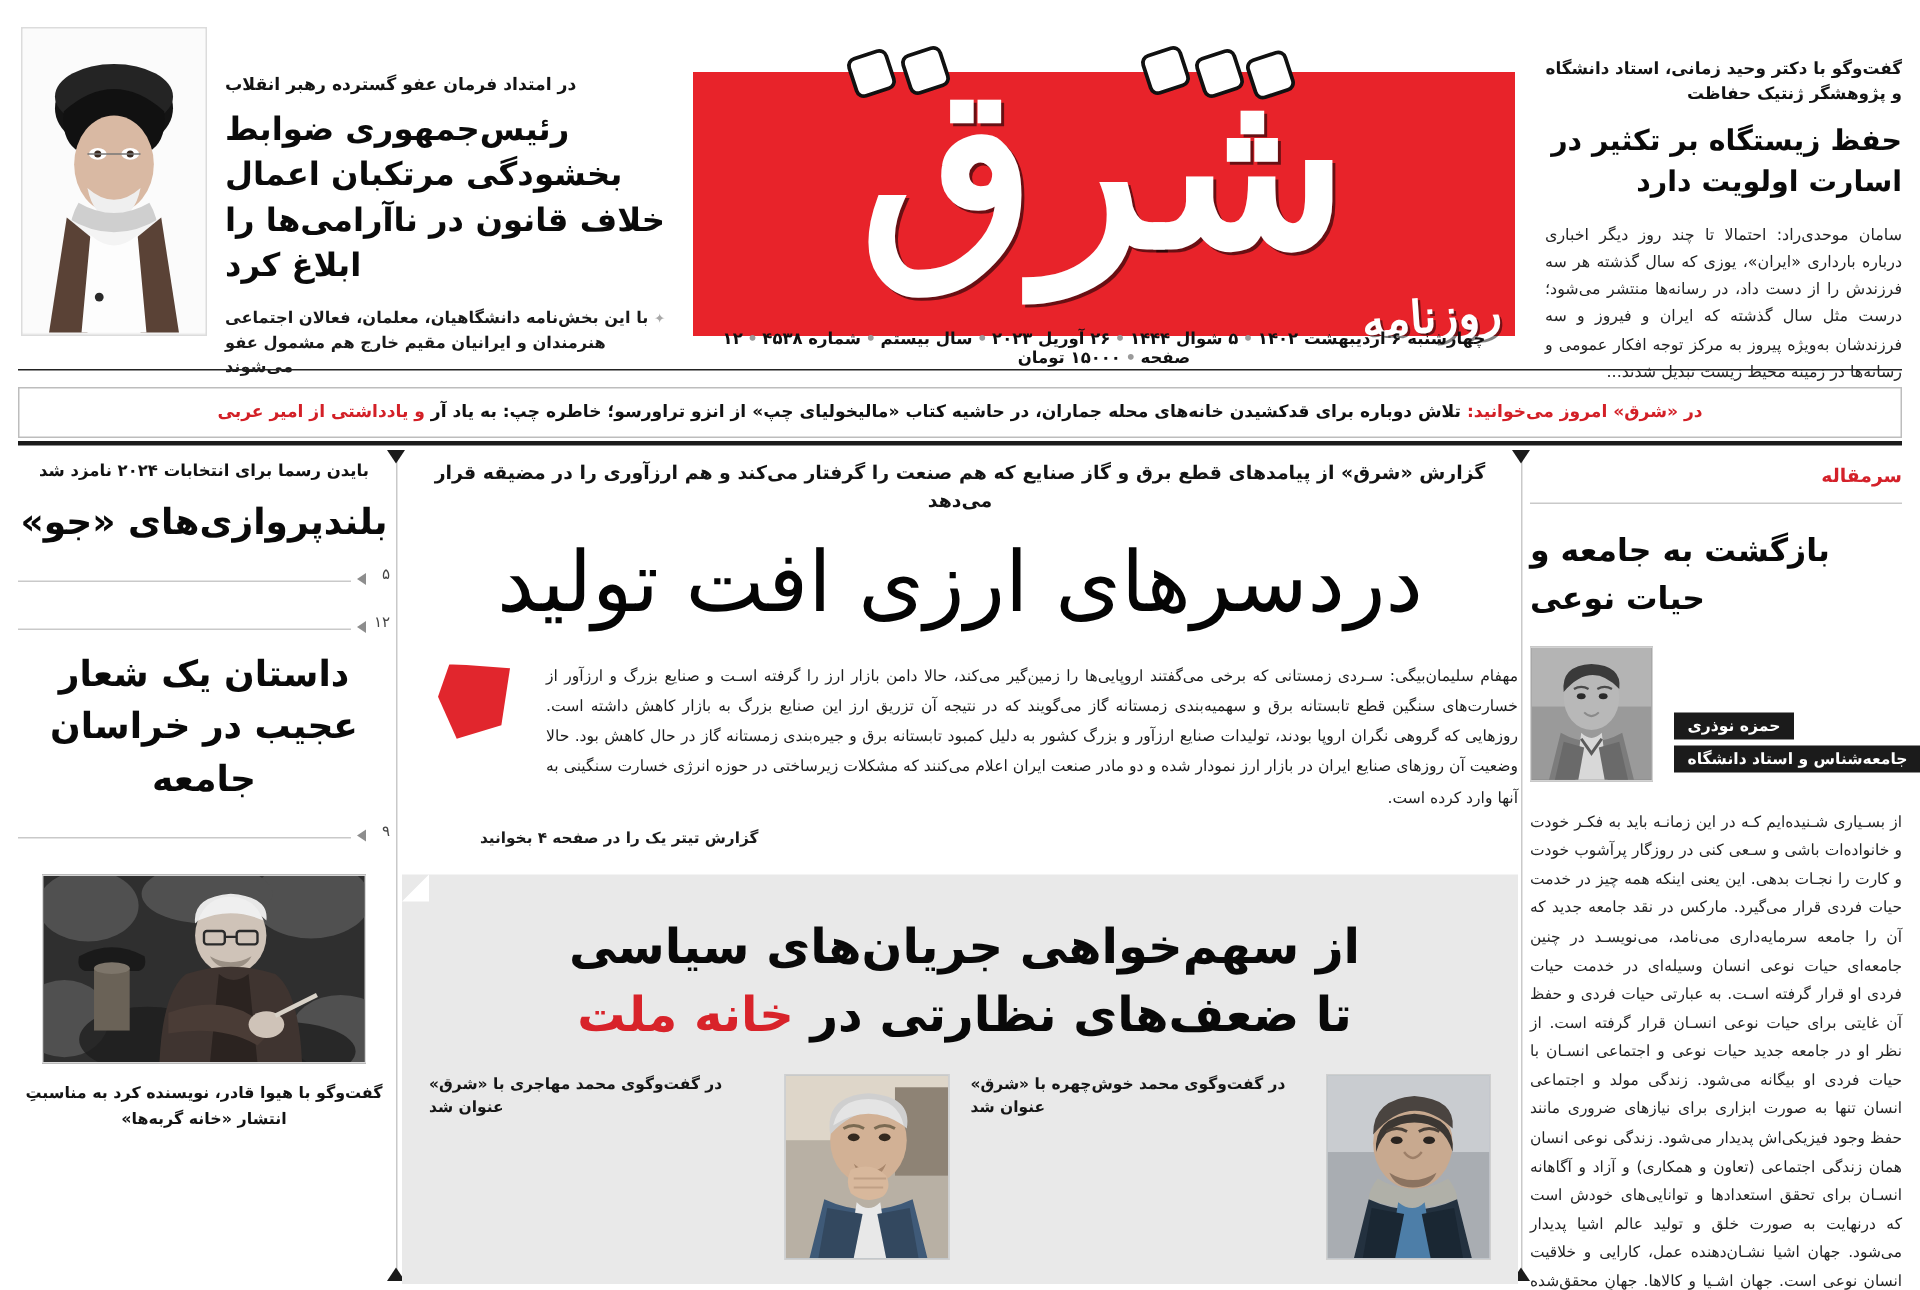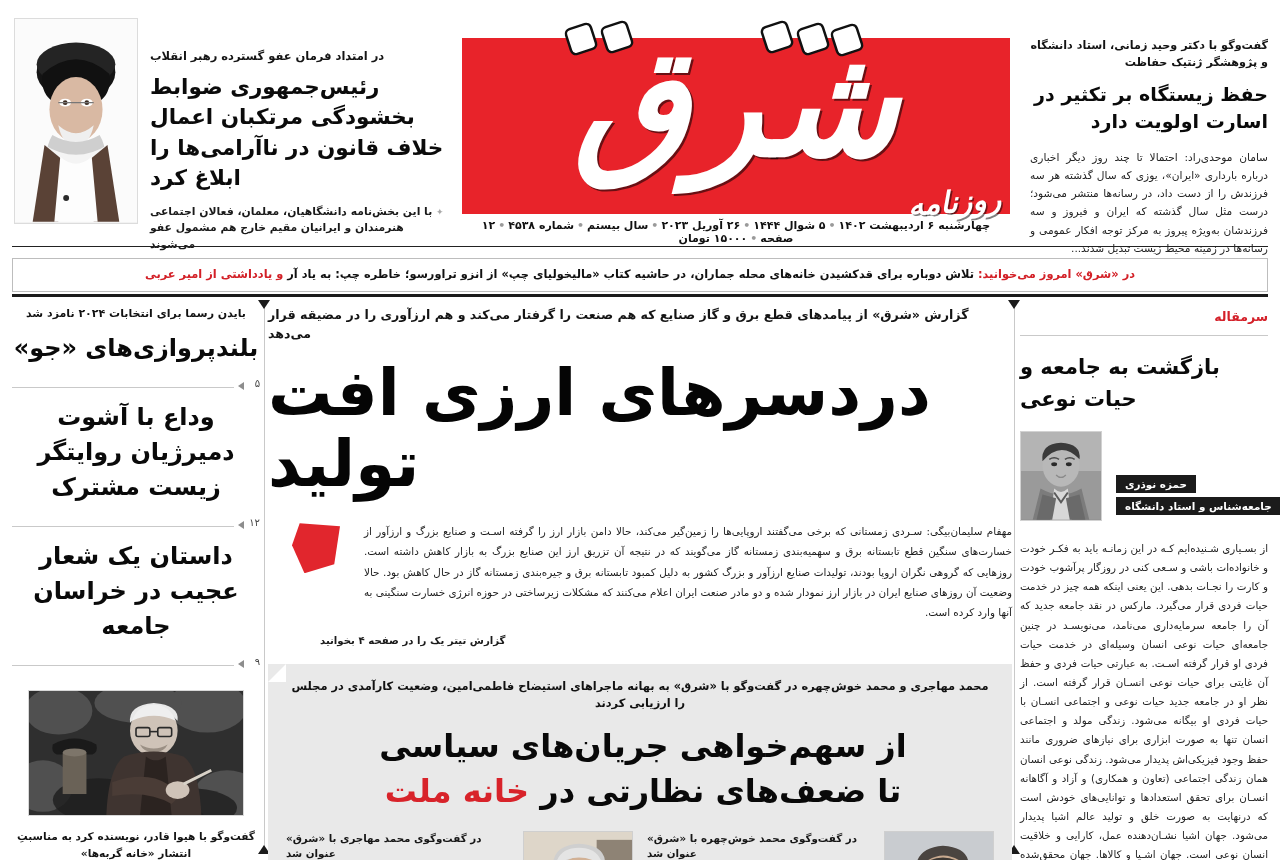--- a/index.html
+++ b/index.html
@@ -30,21 +30,21 @@
     font-size:21.5px; font-weight:700; color:#0b0b0b; line-height:1.42;
     margin-top:7px; letter-spacing:-0.2px;
   }
   .lead-sub {
     font-size:10.8px; font-weight:700; color:#1a1a1a; line-height:1.55; margin-top:10px;
   }
   .lead-sub .bullet { color:#a9a9a9; font-size:9px; }
   .lead-page { font-size:10px; color:#3a3a3a; margin-top:14px; }
 
   
-  .logo-block { position:absolute; left:446px; top:14px; width:580px; height:200px;font-style:italic; }
+  .logo-block { position:absolute; left:446px; top:24px; width:580px; height:200px; }
   .logo-red {
     position:absolute; left:16px; top:24px; width:548px; height:176px;
     background:#e8232a;
   }
   .logo-teeth { position:absolute; left:0; top:0; width:580px; height:56px; }
   .logo-word {
     position:absolute; inset:0; color:#fff;
     font-family:"DejaVu Serif","Liberation Serif", serif;
     font-size:150px; font-weight:700; line-height:176px;
     text-align:center; letter-spacing:-6px;
@@ -119,24 +119,24 @@
 
   .lc-photo {
     position:relative; width:216px; height:126px; margin:14px auto 0;
     border:1px solid #d8d8d8; overflow:hidden; background:#3d3d3d;
   }
   .lc-cap { font-size:10.6px; font-weight:700; color:#141414; text-align:center; line-height:1.6; margin-top:12px; }
 
   
   .mid-kicker {
     font-size:12.6px; font-weight:700; color:#141414;
-    text-align:left; line-height:1.5;
+    text-align:center; line-height:1.5;
   }
   .mid-headline {
-    font-size:64px; font-weight:700; color:#050505; text-align:left;
+    font-size:56px; font-weight:400; color:#050505; text-align:center;
     line-height:1.12; margin-top:14px; letter-spacing:-1px;
   }
   .mid-body-wrap { position:relative; margin-top:20px; }
   .red-diamond {
     position:absolute; right:auto; left:24px; top:2px;
     width:48px; height:50px; background:#e1262d;
     clip-path: polygon(16% 0%, 100% 6%, 88% 82%, 26% 100%, 0% 44%);
   }
   .mid-body {
     font-size:10.4px; color:#1d1d1d; line-height:1.95; text-align:justify;
@@ -281,23 +281,20 @@
     <div>
       <div class="lc-kicker">بایدن رسما برای انتخابات ۲۰۲۴ نامزد شد</div>
       <div class="lc-title">بلندپروازی‌های «جو»</div>
     </div>
     <div class="lc-sep">
       <span class="num">۵</span>
       <span class="tri"></span>
       <span class="line"></span>
     </div>
 
-    <div>
-      <div class="lc-title" style="margin-top:2px;">وداع با آشوت دمیرژیان روایتگر زیست مشترک</div>
-    </div>
     <div class="lc-sep">
       <span class="num">۱۲</span>
       <span class="tri"></span>
       <span class="line"></span>
     </div>
 
     <div>
       <div class="lc-title" style="margin-top:2px;">داستان یک شعار عجیب در خراسان جامعه</div>
     </div>
     <div class="lc-sep">
@@ -351,21 +348,20 @@
     <div class="mid-kicker">گزارش «شرق» از پیامدهای قطع برق و گاز صنایع که هم صنعت را گرفتار می‌کند و هم ارزآوری را در مضیقه قرار می‌دهد</div>
     <div class="mid-headline">دردسرهای ارزی افت تولید</div>
 
     <div class="mid-body-wrap">
       <div class="red-diamond"></div>
       <div class="mid-body">مهفام سلیمان‌بیگی: سـردی زمستانی که برخی می‌گفتند اروپایی‌ها را زمین‌گیر می‌کند، حالا دامن بازار ارز را گرفته اسـت و صنایع بزرگ و ارزآور از خسارت‌های سنگین قطع تابستانه برق و سهمیه‌بندی زمستانه گاز می‌گویند که در نتیجه آن تزریق ارز این صنایع بزرگ به بازار کاهش داشته است. روزهایی که گروهی نگران اروپا بودند، تولیدات صنایع ارزآور و بزرگ کشور به دلیل کمبود تابستانه برق و جیره‌بندی زمستانه گاز در حال کاهش بود. حالا وضعیت آن روزهای صنایع ایران در بازار ارز نمودار شده و دو مادر صنعت ایران اعلام می‌کنند که مشکلات زیرساختی در حوزه انرژی خسارت سنگینی به آنها وارد کرده است.</div>
       <div class="mid-note">گزارش تیتر یک را در صفحه ۴ بخوانید</div>
     </div>
 
     <div class="feature">
-      <div class="feature-kicker">محمد مهاجری و محمد خوش‌چهره در گفت‌وگو با «شرق» به بهانه ماجراهای استیضاح فاطمی‌امین، وضعیت کارآمدی در مجلس را ارزیابی کردند</div>
       <div class="feature-title">
         <div>از سهم‌خواهی جریان‌های سیاسی</div>
         <div>
           <span>تا ضعف‌های نظارتی در </span><span class="red">خانه ملت</span>
         </div>
       </div>
 
       <div class="sub-row">
 
         <div class="sub-card">

